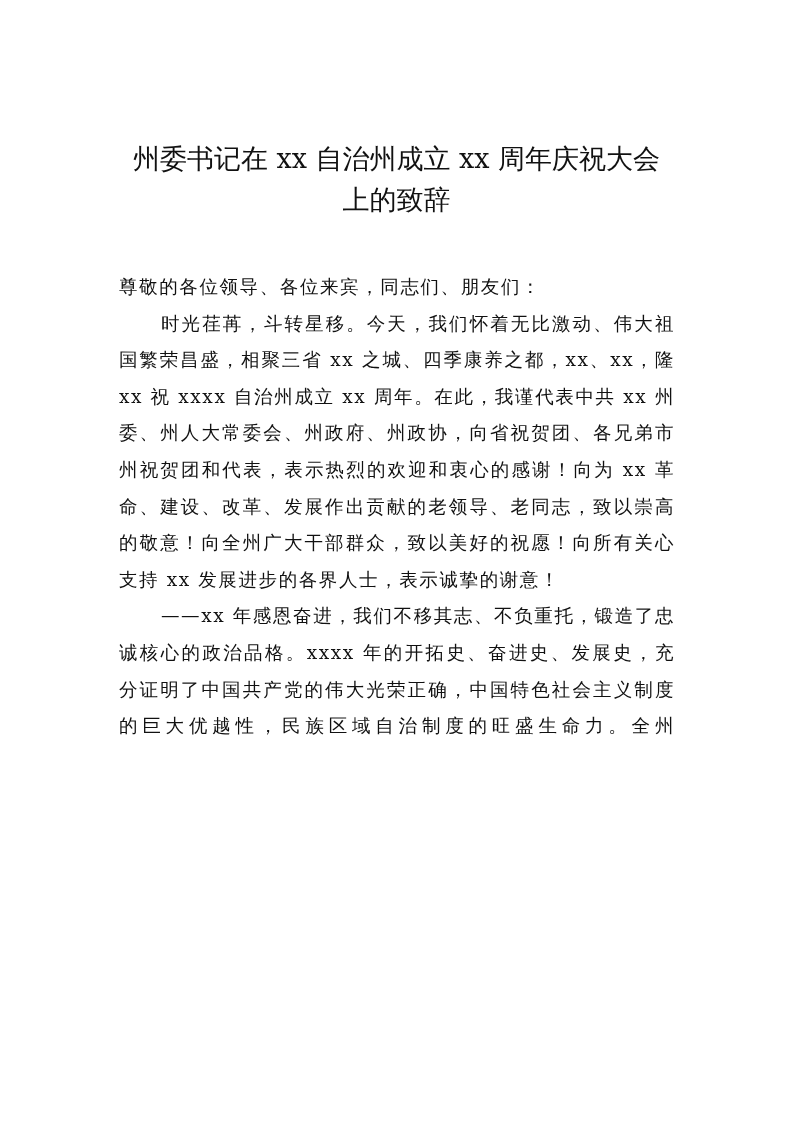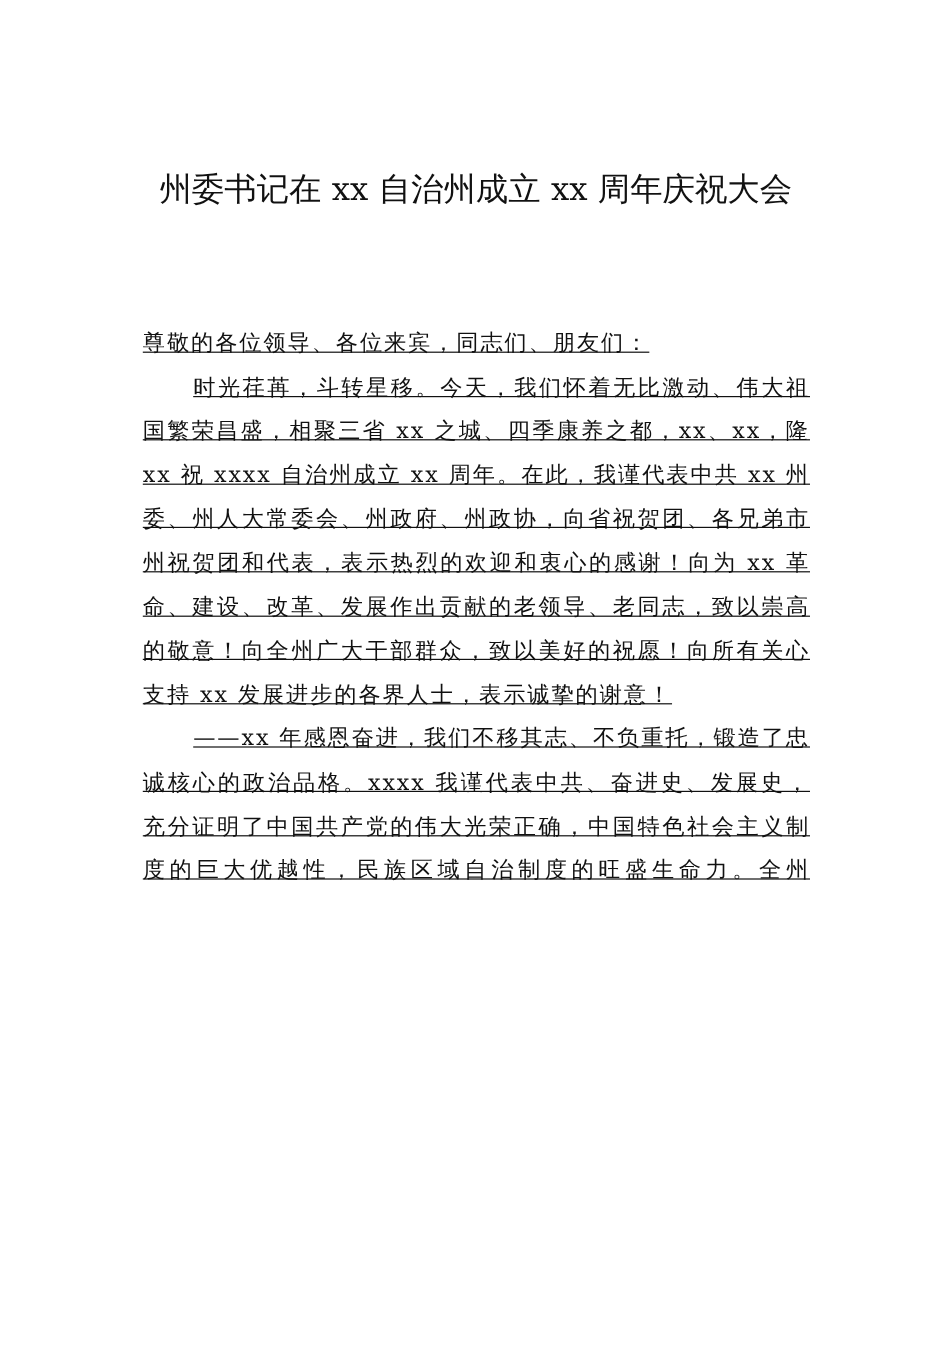--- a/index.html
+++ b/index.html
@@ -12,30 +12,31 @@
   .title {
     position: absolute; left: 100px; top: 138px; width: 593px;
     text-align: center; font-size: 27px; line-height: 41px;
     color: #111; font-weight: normal; margin: 0;
   }
   .body {
     position: absolute; left: 119px; top: 269px; width: 556px;
     font-size: 18.5px; line-height: 36.6px; letter-spacing: 1.6px;
     color: #111;
   }
-  .para { margin: 0; text-align: justify; text-align-last: justify; text-decoration: underline; }
+  .para { margin: 0; text-align: justify; text-align-last: justify; }
   .para.last-free { text-align-last: left; }
   .para.indent { text-indent: 42px; }
 </style>
 </head>
 <body>
 
 <div class="page">
   <h1 class="title">
     <div>州委书记在 xx 自治州成立 xx 周年庆祝大会</div>
+    <div>上的致辞</div>
   </h1>
 
   <div class="body">
     <p class="para last-free">尊敬的各位领导、各位来宾，同志们、朋友们：</p>
     <p class="para indent last-free">时光荏苒，斗转星移。今天，我们怀着无比激动、伟大祖国繁荣昌盛，相聚三省 xx 之城、四季康养之都，xx、xx，隆 xx 祝 xxxx 自治州成立 xx 周年。在此，我谨代表中共 xx 州委、州人大常委会、州政府、州政协，向省祝贺团、各兄弟市州祝贺团和代表，表示热烈的欢迎和衷心的感谢！向为 xx 革命、建设、改革、发展作出贡献的老领导、老同志，致以崇高的敬意！向全州广大干部群众，致以美好的祝愿！向所有关心支持 xx 发展进步的各界人士，表示诚挚的谢意！</p>
-    <p class="para indent">——xx 年感恩奋进，我们不移其志、不负重托，锻造了忠诚核心的政治品格。xxxx 我谨代表中共、奋进史、发展史，充分证明了中国共产党的伟大光荣正确，中国特色社会主义制度的巨大优越性，民族区域自治制度的旺盛生命力。全州</p>
+    <p class="para indent">——xx 年感恩奋进，我们不移其志、不负重托，锻造了忠诚核心的政治品格。xxxx 年的开拓史、奋进史、发展史，充分证明了中国共产党的伟大光荣正确，中国特色社会主义制度的巨大优越性，民族区域自治制度的旺盛生命力。全州</p>
   </div>
 </div>
 
 </body></html>

